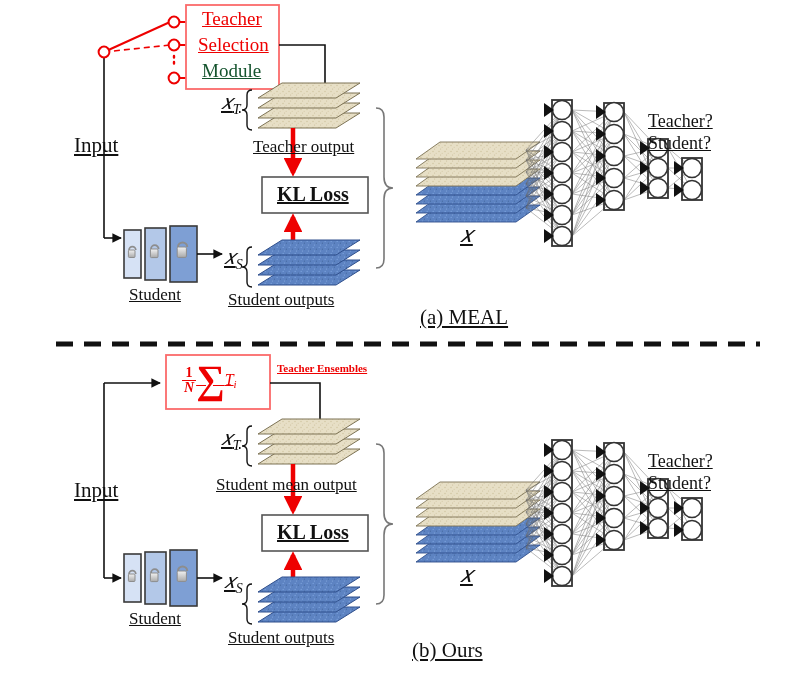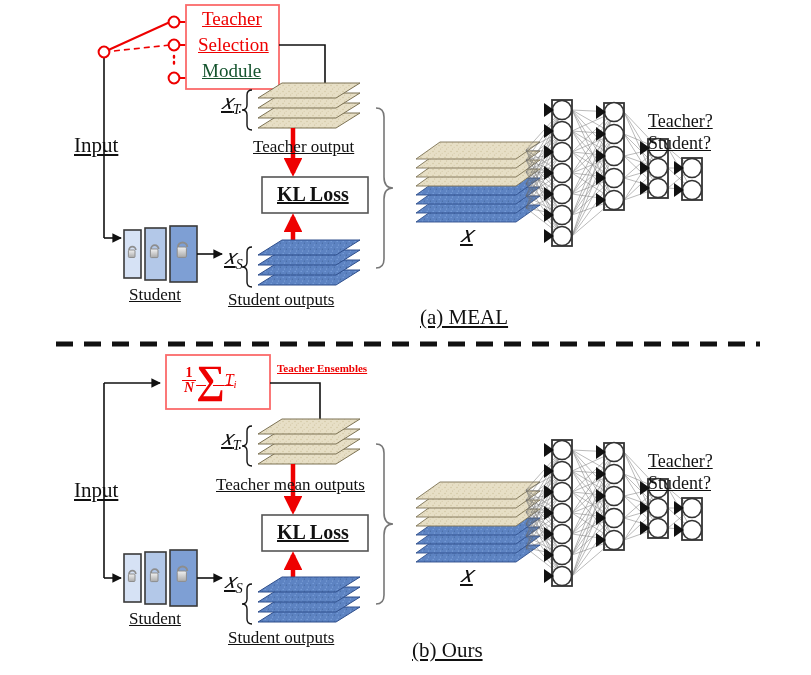--- a/index.html
+++ b/index.html
@@ -542,21 +542,21 @@
       <span style="display:block;font-style:italic;padding:0 2px;">N</span>
     </span><span style="font-size:40px;vertical-align:middle;font-weight:bold;">∑</span><span style="font-size:16px;font-style:italic;vertical-align:middle;">T</span><span style="font-size:11px;font-style:italic;vertical-align:-4px;">i</span>
   </div>
 
   <div class="lbl" style="left:277px;top:362px;font-size:11px;font-weight:bold;color:#ee0000;">Teacher Ensembles</div>
 
   <div class="lbl" style="left:221px;top:426px;font-size:21px;font-style:italic;">
     <span style="font-size:21px;">𝑥</span><span style="font-size:14px;vertical-align:sub;">T</span>
   </div>
 
-  <div class="lbl" style="left:216px;top:475px;font-size:17px;">Teacher mean outputs</div>
+  <div class="lbl" style="left:216px;top:475px;font-size:17px;">Student mean output</div>
 
   <div class="lbl" style="left:277px;top:521px;font-size:20px;font-weight:bold;">KL Loss</div>
 
   <div class="lbl" style="left:224px;top:569px;font-size:21px;font-style:italic;">
     <span style="font-size:21px;">𝑥</span><span style="font-size:14px;vertical-align:sub;">S</span>
   </div>
 
   <div class="lbl" style="left:228px;top:628px;font-size:17px;">Student outputs</div>
 
   <div class="lbl" style="left:129px;top:609px;font-size:17px;">Student</div>

